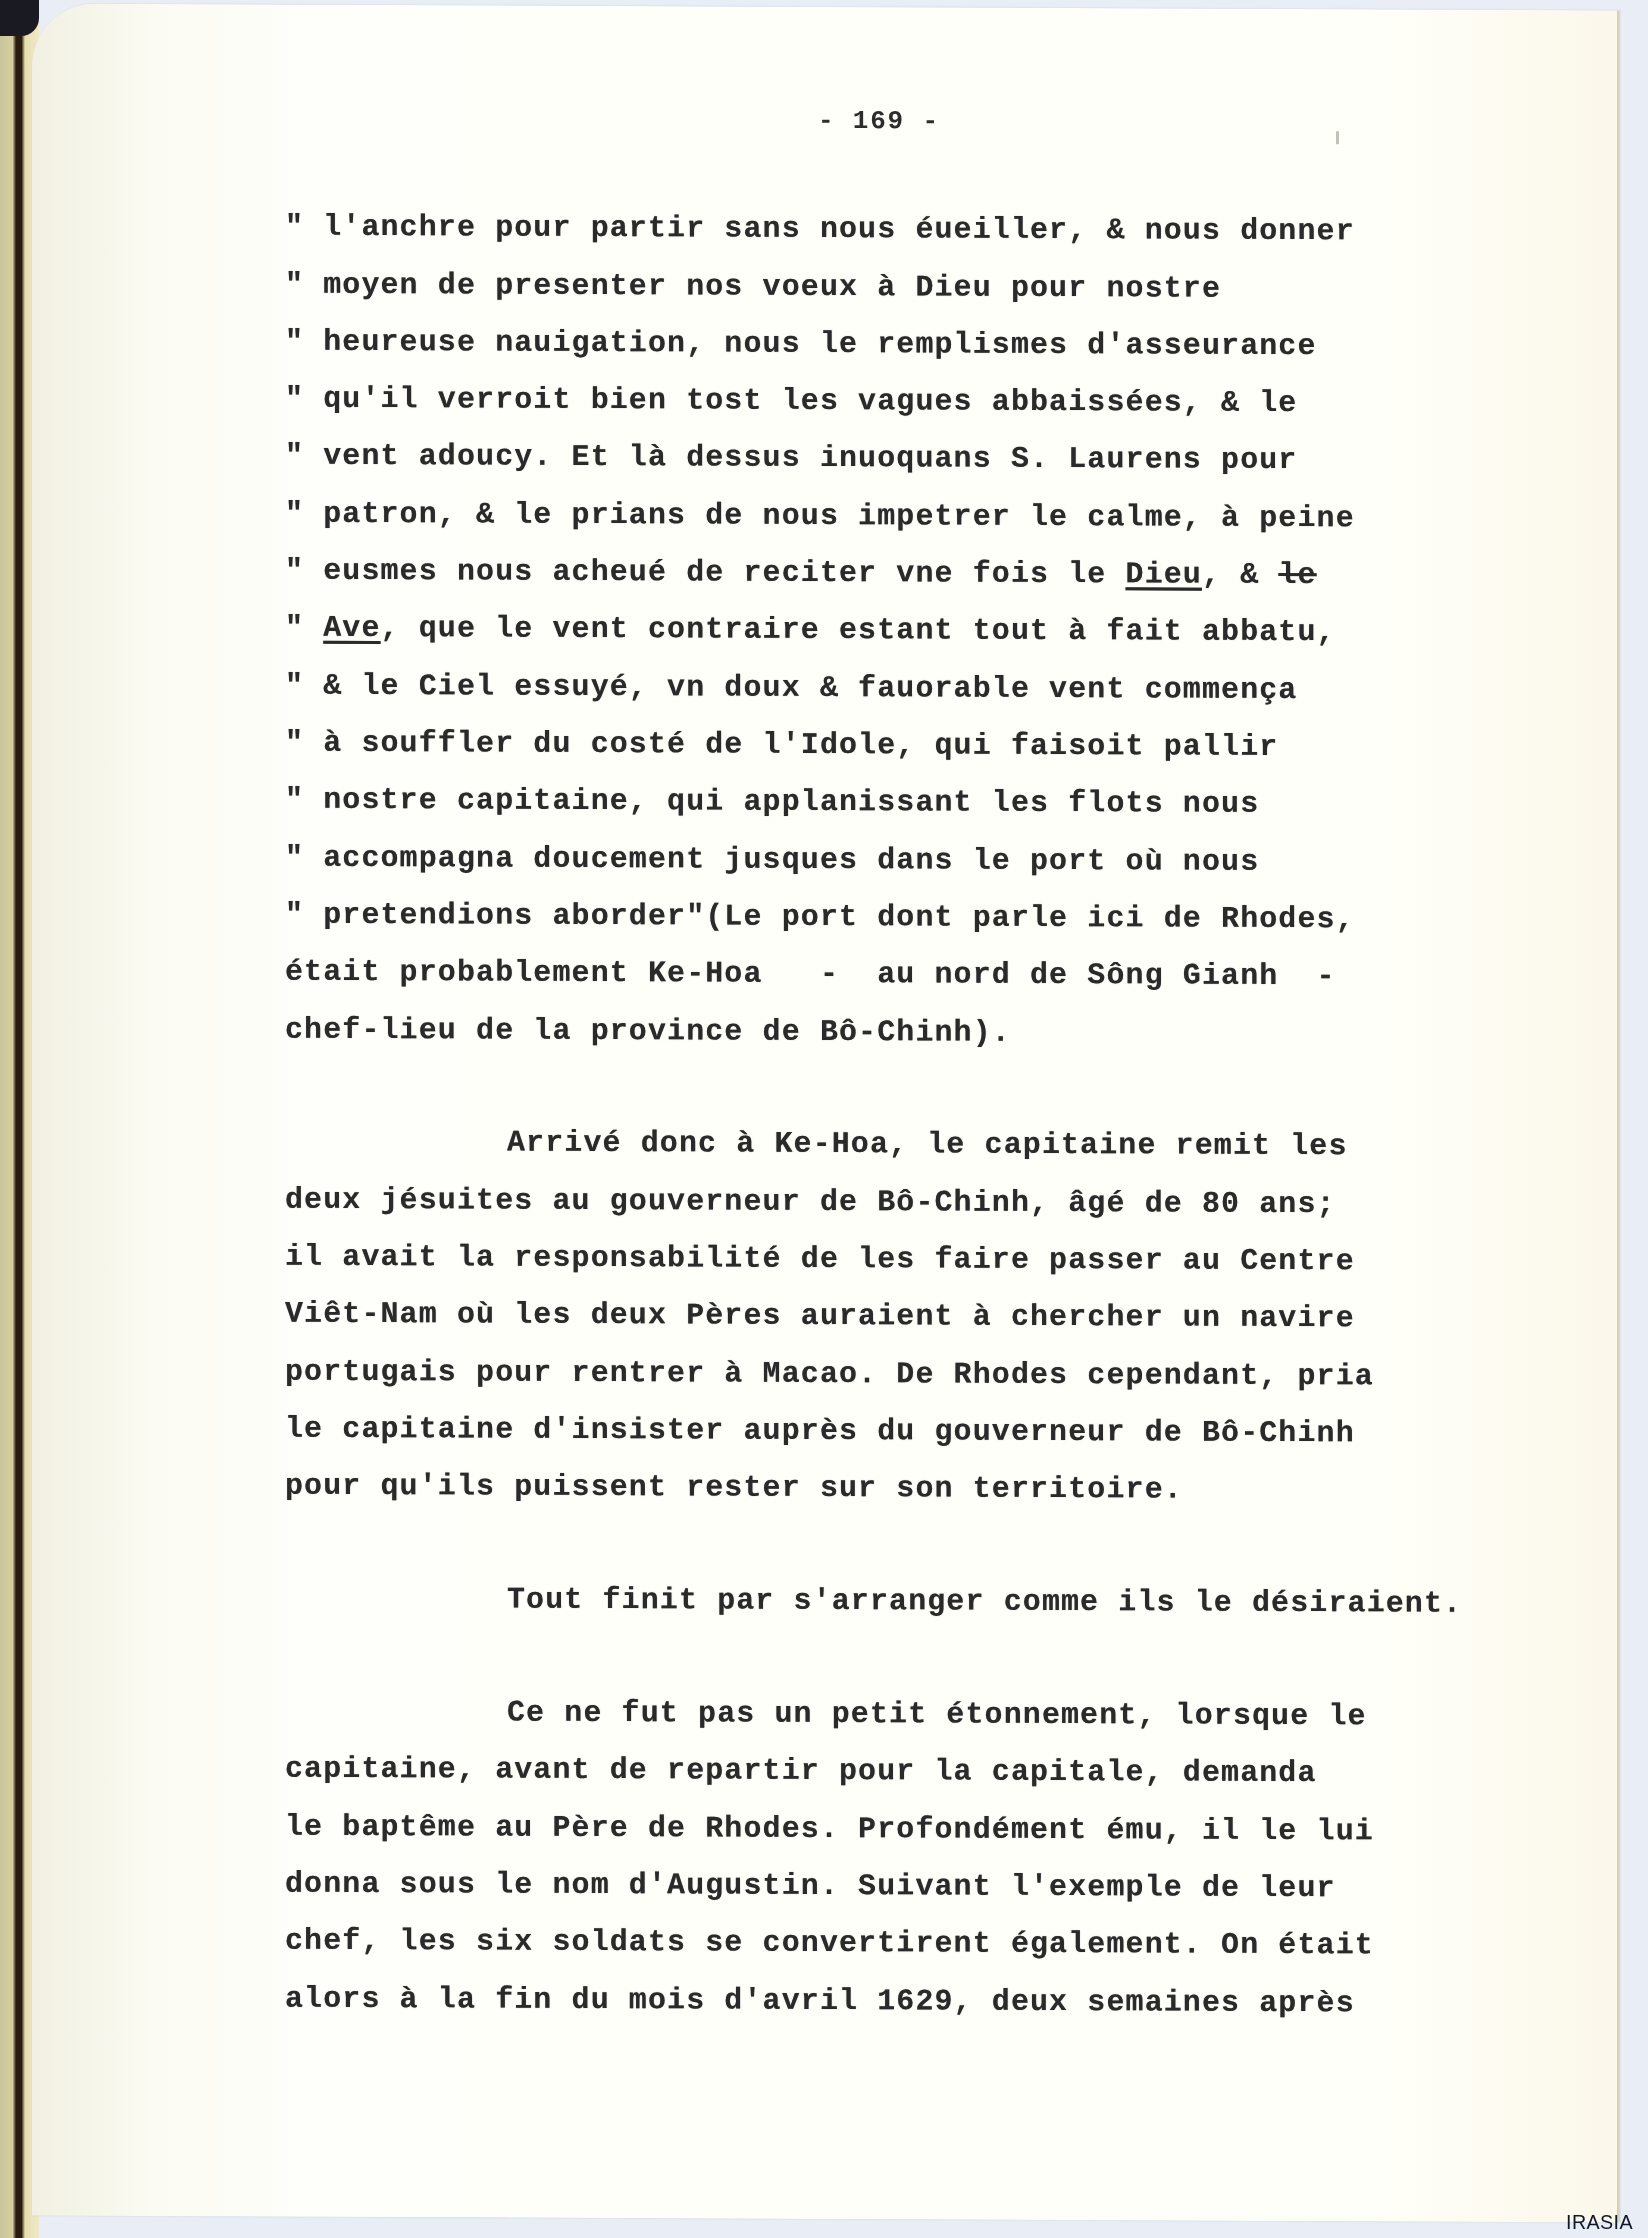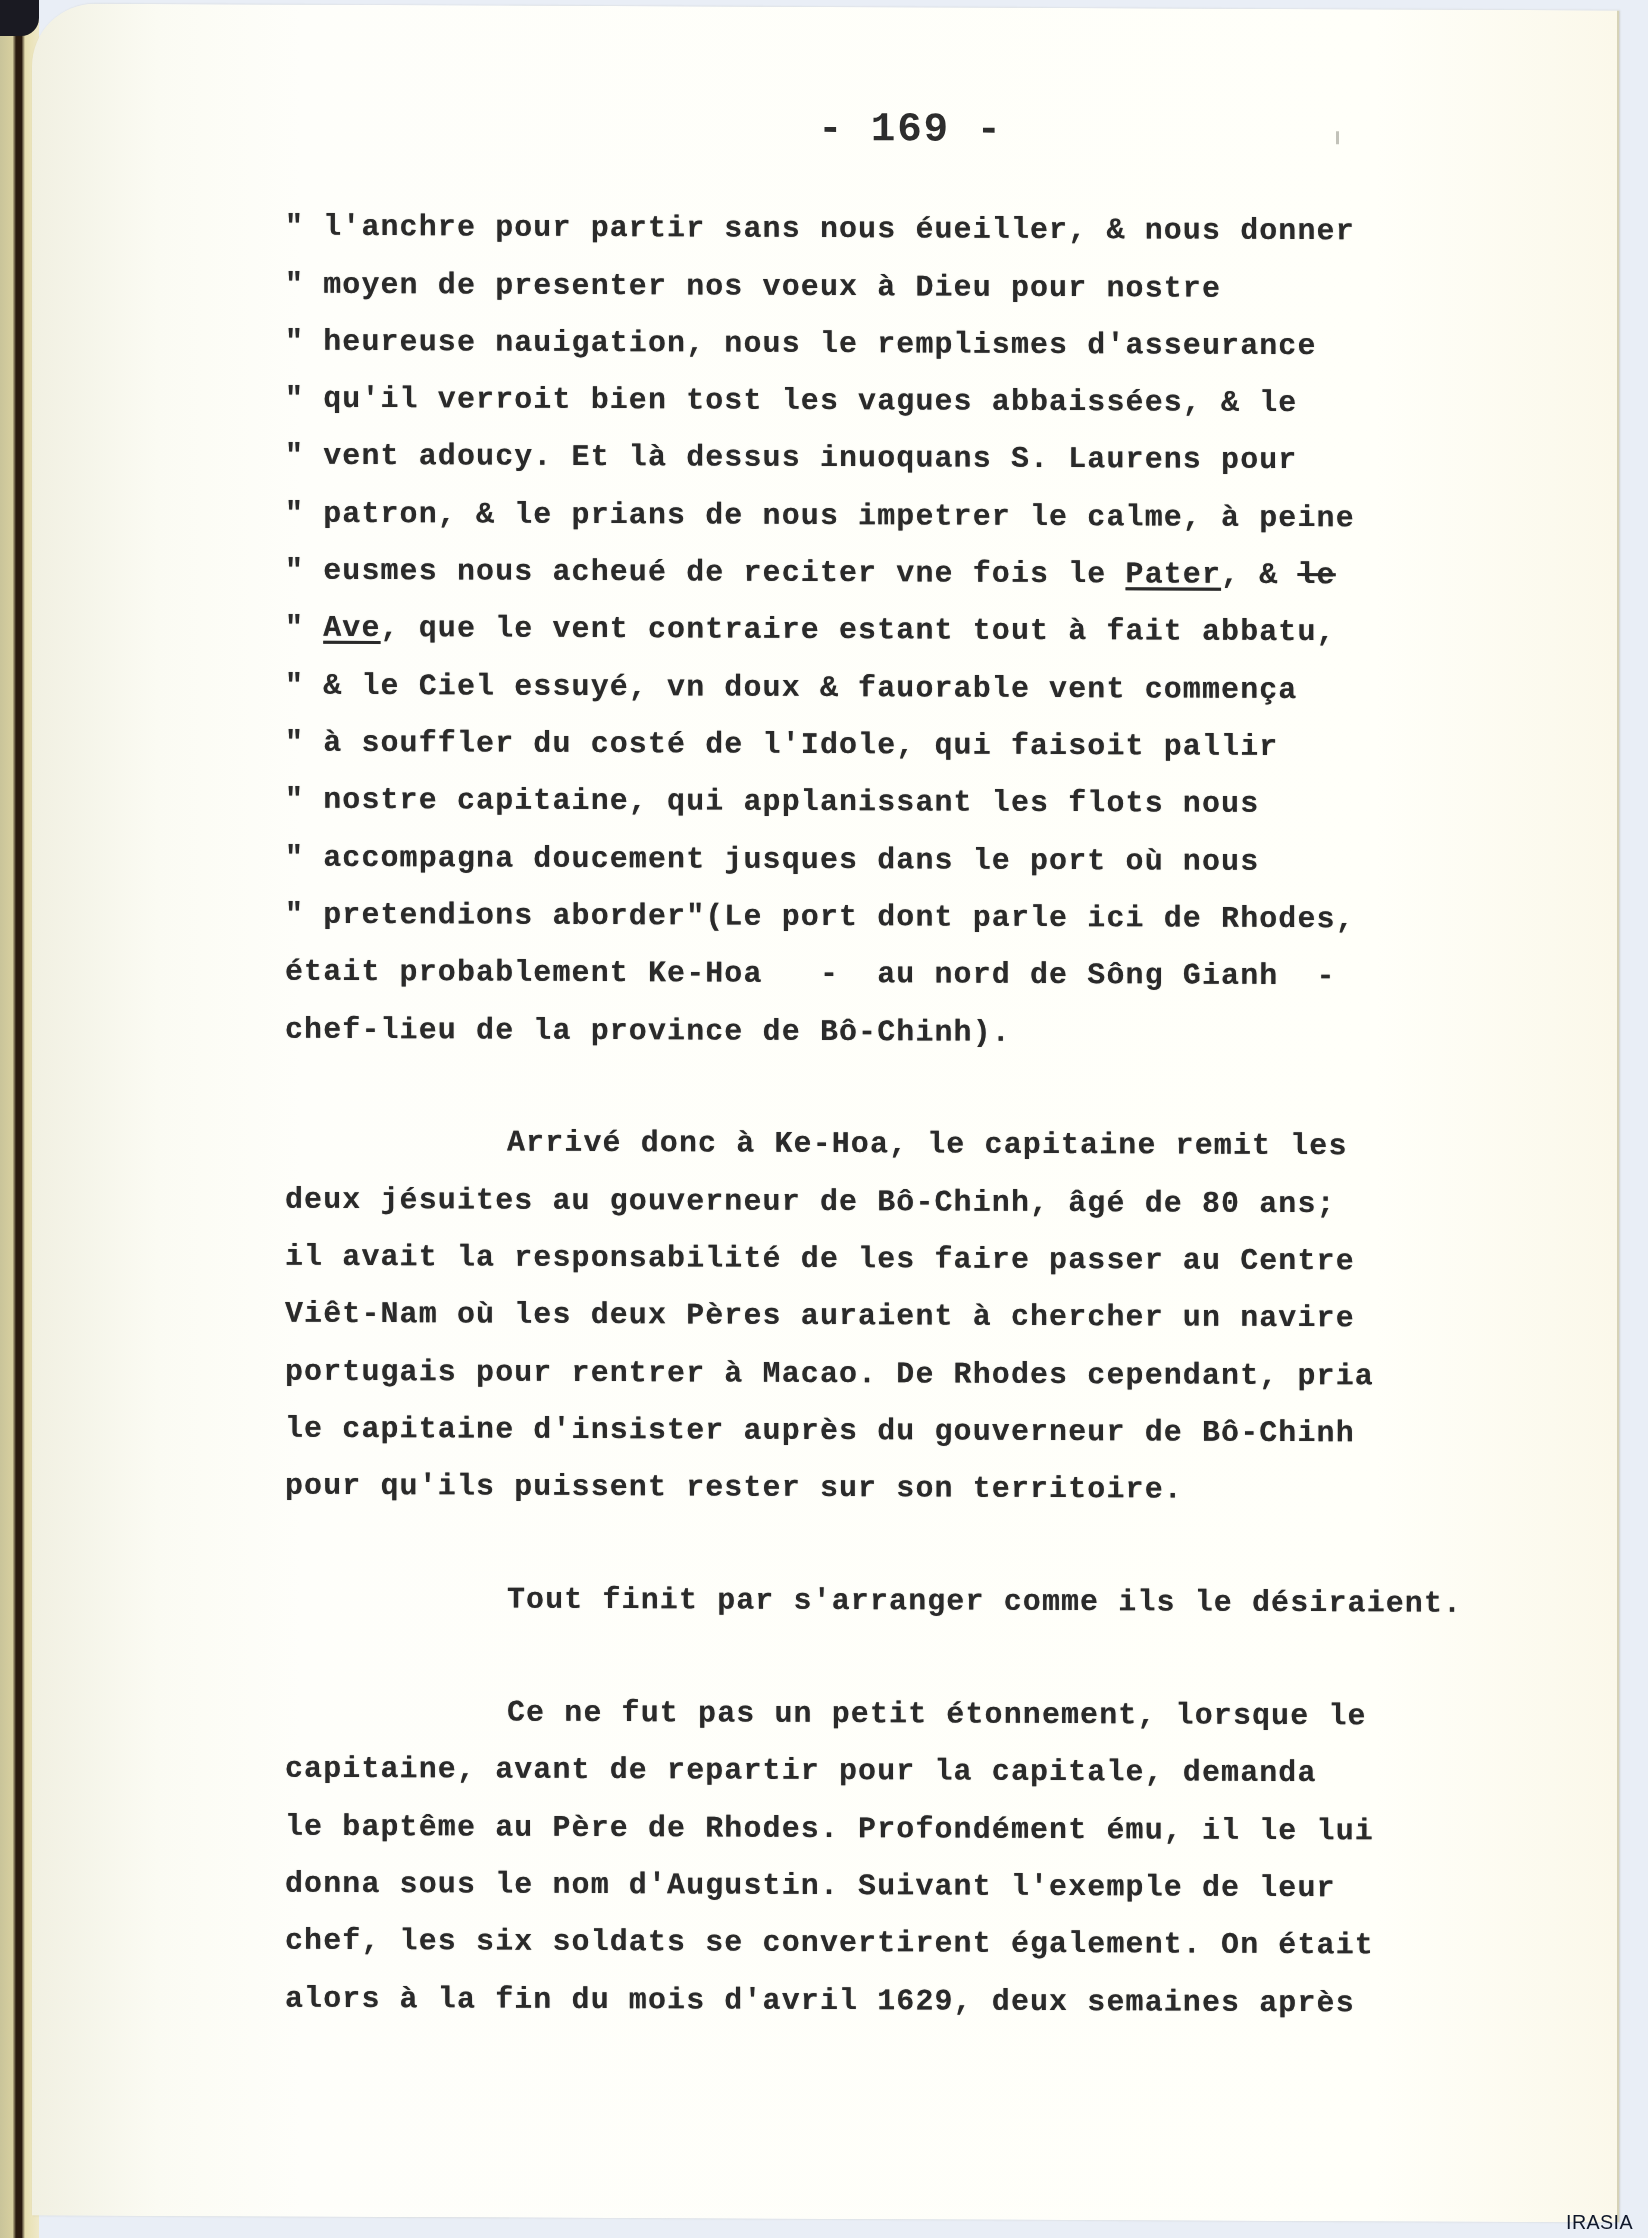--- a/index.html
+++ b/index.html
@@ -49,21 +49,21 @@
     font-weight: bold;
     color: #2a2a2a;
     letter-spacing: 1.1px;
     text-shadow: 0 0 0.9px rgba(40,40,40,0.55);
     line-height: 36px;
   }
   .page-number {
     position: absolute;
     left: 786px;
     top: 99px;
-    font-size: 41px;
+    font-size: 26px;
     font-weight: bold;
     color: #2d2d2d;
     letter-spacing: 1.8px;
     white-space: pre;
     font-family: "Liberation Mono", "DejaVu Sans Mono", monospace;
   }
   .u { text-decoration: underline; text-decoration-thickness: 2.7px; text-underline-offset: 5.4px; }
   .strike { text-decoration: line-through; text-decoration-thickness: 2.7px; margin-top: 40px; }
   .watermark {
     position: absolute;
@@ -91,21 +91,21 @@
 
   <div class="page-number">- 169 -</div>
 
   <div class="text-line" style="left:253px; top:204px;">" l'anchre pour partir sans nous éueiller, &amp; nous donner</div>
   <div class="text-line" style="left:253px; top:262px;">" moyen de presenter nos voeux à Dieu pour nostre</div>
   <div class="text-line" style="left:253px; top:319px;">" heureuse nauigation, nous le remplismes d'asseurance</div>
   <div class="text-line" style="left:253px; top:376px;">" qu'il verroit bien tost les vagues abbaissées, &amp; le</div>
   <div class="text-line" style="left:253px; top:433px;">" vent adoucy. Et là dessus inuoquans S. Laurens pour</div>
   <div class="text-line" style="left:253px; top:491px;">" patron, &amp; le prians de nous impetrer le calme, à peine</div>
 
-  <div class="text-line" style="left:253px; top:548px;"><span>" eusmes nous acheué de reciter vne fois le </span><span class="u">Pater</span><span>, &amp; </span><span class="strike">le</span></div>
+  <div class="text-line" style="left:253px; top:548px;"><span>" eusmes nous acheué de reciter vne fois le </span><span class="u">Dieu</span><span>, &amp; </span><span class="strike">le</span></div>
 
   <div class="text-line" style="left:253px; top:605px;"><span>" </span><span class="u">Ave</span><span>, que le vent contraire estant tout à fait abbatu,</span></div>
 
   <div class="text-line" style="left:253px; top:663px;">" &amp; le Ciel essuyé, vn doux &amp; fauorable vent commença</div>
   <div class="text-line" style="left:253px; top:720px;">" à souffler du costé de l'Idole, qui faisoit pallir</div>
   <div class="text-line" style="left:253px; top:777px;">" nostre capitaine, qui applanissant les flots nous</div>
   <div class="text-line" style="left:253px; top:835px;">" accompagna doucement jusques dans le port où nous</div>
   <div class="text-line" style="left:253px; top:892px;">" pretendions aborder"(Le port dont parle ici de Rhodes,</div>
   <div class="text-line" style="left:253px; top:949px;">était probablement Ke-Hoa   -  au nord de Sông Gianh  -</div>
   <div class="text-line" style="left:253px; top:1007px;">chef-lieu de la province de Bô-Chinh).</div>

